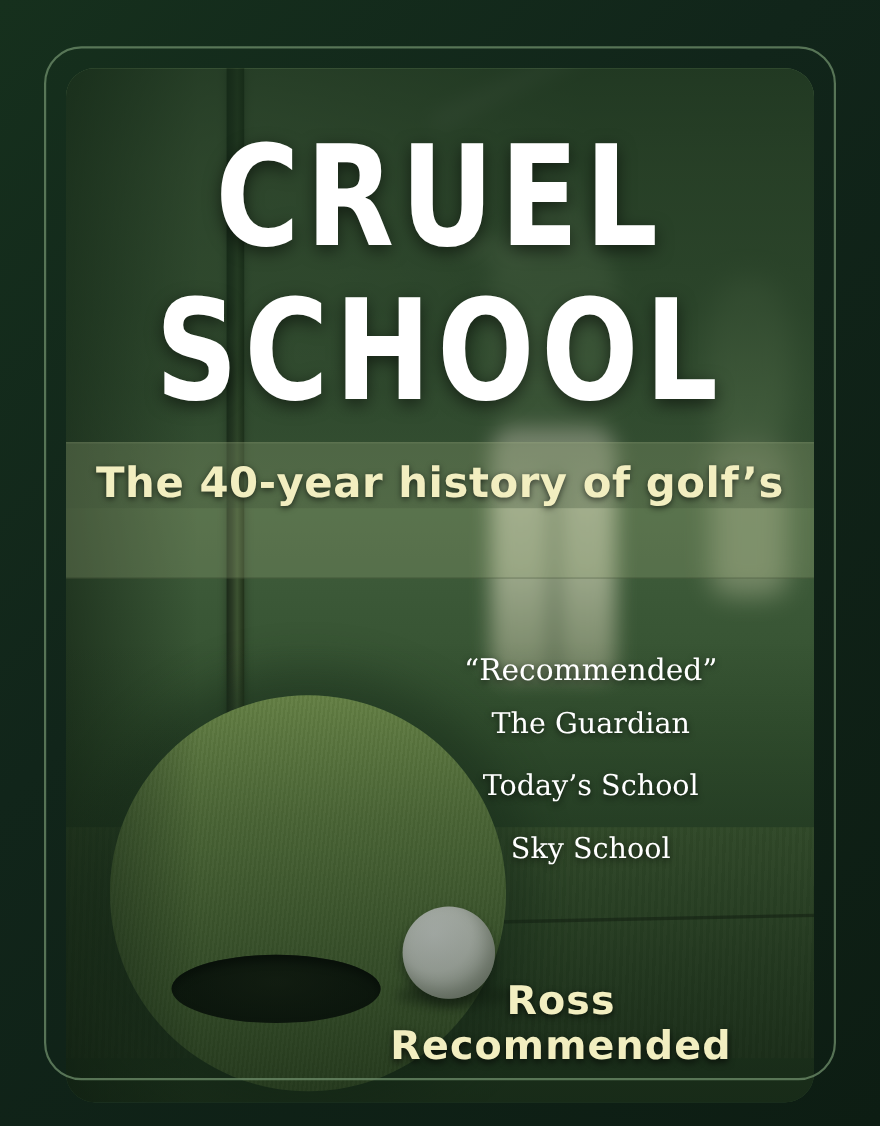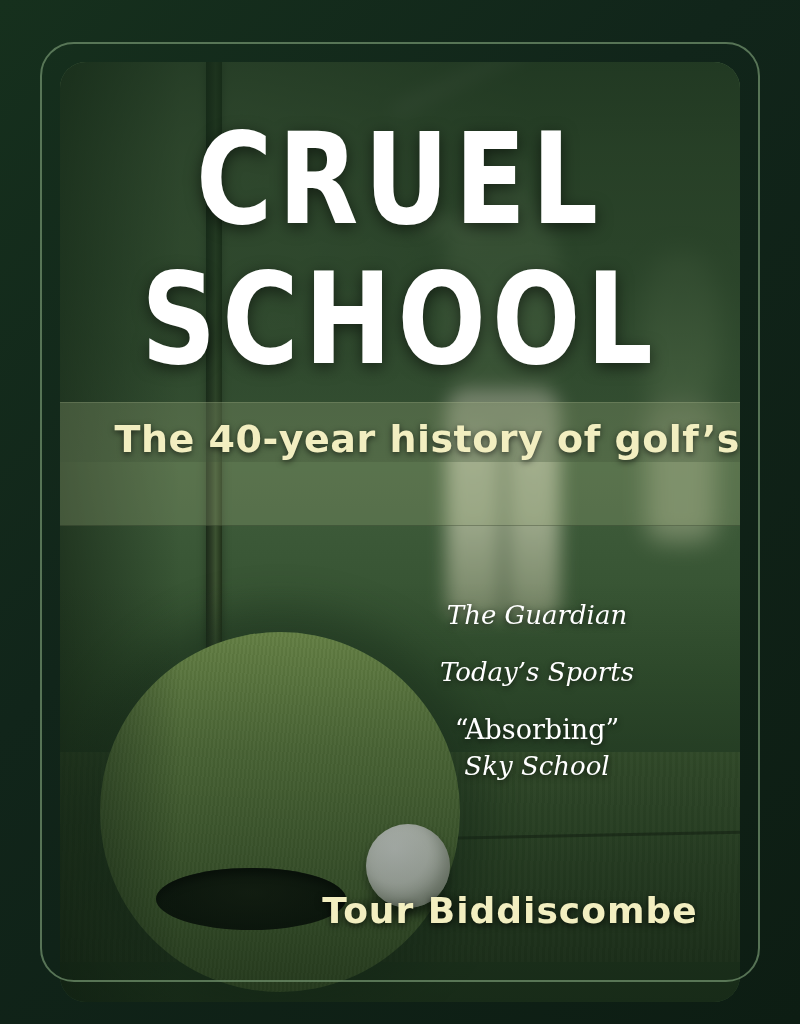--- a/index.html
+++ b/index.html
@@ -298,21 +298,21 @@
     top: 340px;
     height: 122px;
     background: rgba(150,165,120,.30);
     border-top: 1px solid rgba(200,210,170,.18);
     border-bottom: 1px solid rgba(10,20,10,.25);
   }
   .subtitle {
     position: absolute;
     left: 0; right: 0;
     top: 352px;
-    text-align: right;
+    text-align: center;
     color: #f2eec0;
     font-family: "DejaVu Sans", sans-serif;
     font-weight: bold;
     font-size: 38px;
     line-height: 1.32;
     letter-spacing: .5px;
     text-shadow: 0 2px 6px rgba(0,0,0,.6);
   }
   .subtitle span { display: block; }
 
@@ -331,24 +331,23 @@
   .quote .q-text {
     display: block;
     font-family: "DejaVu Serif", serif;
     font-size: 27px;
     line-height: 1.15;
     text-shadow: 0 2px 6px rgba(0,0,0,.65);
   }
   .quote .q-src {
     display: block;
     font-family: "DejaVu Serif", serif;
-    font-style: italic;
     font-size: 26px;
     line-height: 1.2;
-    margin-top: 6px;
+    margin-top: 18px;
     text-shadow: 0 2px 6px rgba(0,0,0,.65);
   }
 
   .author {
     position: absolute;
     right: 40px;
     top: 828px;
     width: 380px;
     text-align: center;
     color: #f2eec0;
@@ -408,29 +407,29 @@
       <span class="title-line l2">SCHOOL</span>
     </div>
 
     <div class="subtitle-band"></div>
     <div class="subtitle">
       <span>The 40-year history of golf’s</span>
     </div>
 
     <div class="quotes">
       <div class="quote">
+        <span class="q-text">“Recommended”</span>
         <span class="q-src">The Guardian</span>
       </div>
       <div class="quote">
-        <span class="q-src">Today’s Sports</span>
+        <span class="q-src">Today’s School</span>
       </div>
       <div class="quote">
-        <span class="q-text">“Absorbing”</span>
         <span class="q-src">Sky School</span>
       </div>
     </div>
 
-    <div class="author">Tour Biddiscombe</div>
+    <div class="author">Ross Recommended</div>
 
   </div>
 
   <div class="keyline"></div>
 </div>
 
 </body></html>

